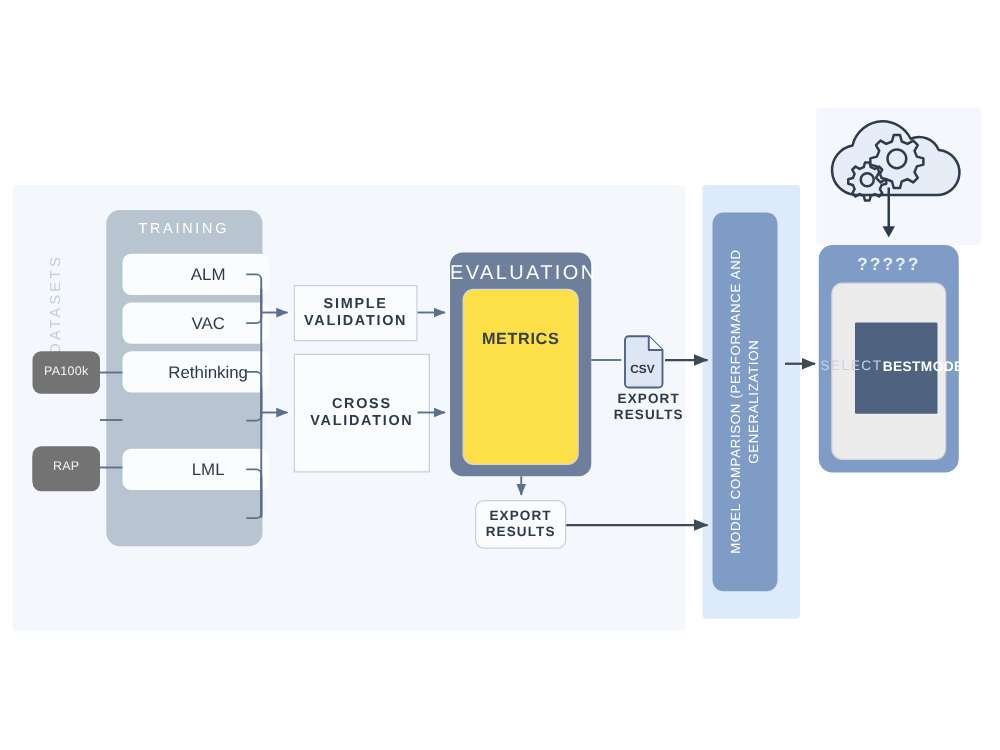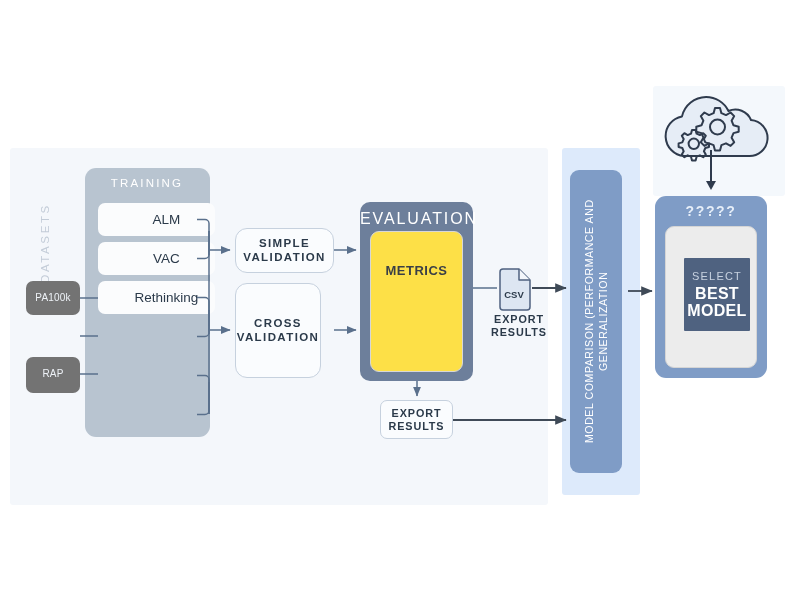--- a/index.html
+++ b/index.html
@@ -112,28 +112,28 @@
   #model-vac        { top: 242px; }
   #model-rethinking { top: 281px; }
   #model-yinyang    { top: 320px; font-size: 12.5px; }
   #model-lml        { top: 359px; }
   #model-mamba      { top: 398px; }
 
   
   .validation-box {
     background: #fafcfe;
     border: 1.3px solid #c6d1de;
-    border-radius: 12px;
+    border-radius: 0;
     font-size: 11.5px;
     letter-spacing: 1.4px;
     font-weight: 600;
     color: #2b3a4a;
   }
   #simple-validation { left: 235px; top: 228px; width: 99px; height: 45px; }
-  #cross-validation  { left: 235px; top: 283px; width: 86px; height: 95px; }
+  #cross-validation  { left: 235px; top: 283px; width: 109px; height: 95px; }
 
   
   #evaluation-group {
     left: 360px; top: 202px;
     width: 113px; height: 179px;
     background: #6d7f9b;
     border-radius: 10px;
     display: block;
   }
   #evaluation-title {
@@ -233,32 +233,32 @@
     background: #ececec;
     border-radius: 9px;
     border: 1.1px solid #d5d5d5;
     display: block;
   }
   #best-model-inner {
     left: 684px; top: 258px;
     width: 66px; height: 73px;
     background: #4f6280;
     border-radius: 1px;
-    flex-direction: column;
+    flex-direction: row;
     justify-content: center;
   }
   #best-model-inner .sel {
     font-size: 11px;
     letter-spacing: 1.2px;
     color: #c8d2e0;
     margin-bottom: 2px;
   }
   #best-model-inner .best,
   #best-model-inner .model {
-    font-size: 16px;
+    font-size: 11px;
     font-weight: 700;
     letter-spacing: 0.3px;
     color: #ffffff;
     line-height: 1.08;
   }
 
   
   #wires {
     position: absolute;
     left: 0; top: 0;
@@ -280,20 +280,21 @@
   <div class="box dataset-chip" id="ds-pa100k">PA100k</div>
   <div class="box dataset-chip" id="ds-peta">PETA</div>
   <div class="box dataset-chip" id="ds-rap">RAP</div>
 
   <div class="box" id="training-group"></div>
   <div id="training-title">TRAINING</div>
 
   <div class="box model-box" id="model-alm">ALM</div>
   <div class="box model-box" id="model-vac">VAC</div>
   <div class="box model-box" id="model-rethinking">Rethinking</div>
+  <div class="box model-box" id="model-lml">LML</div>
 
   <div class="box validation-box" id="simple-validation">
     <span>
       <span>SIMPLE</span><br>
       <span>VALIDATION</span>
     </span>
   </div>
 
   <div class="box validation-box" id="cross-validation">
     <span>

